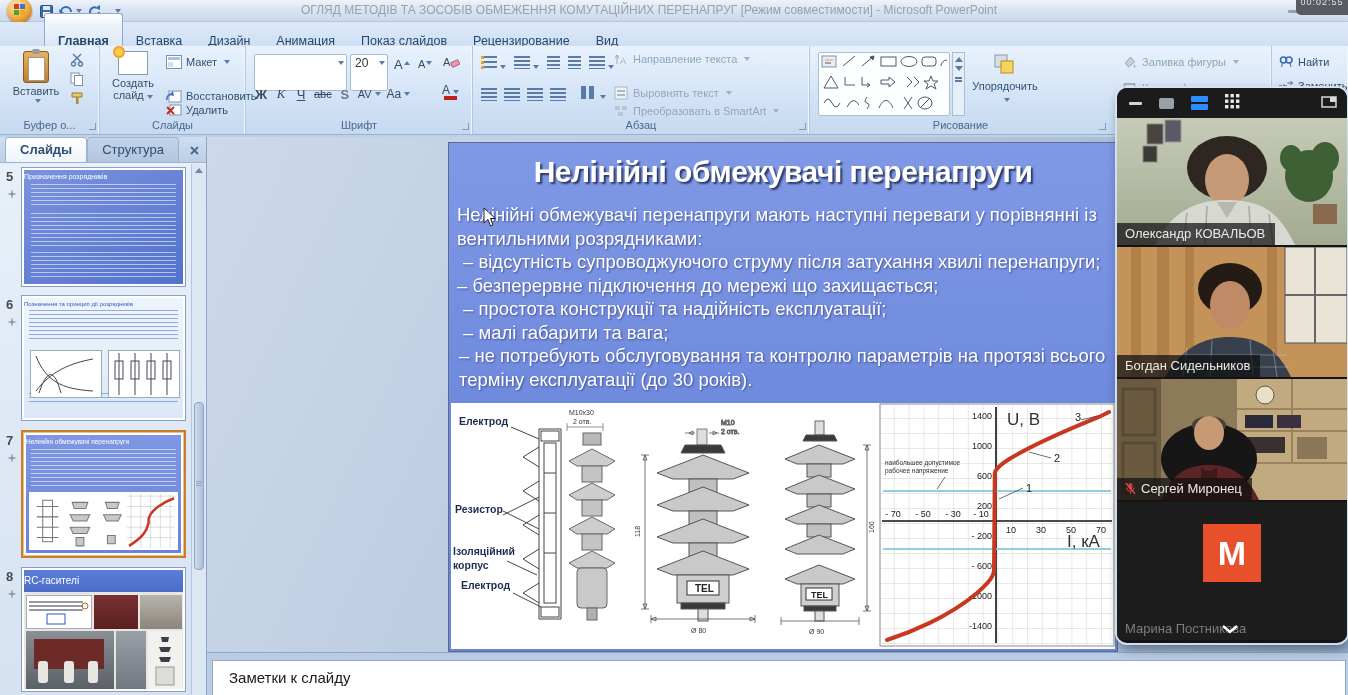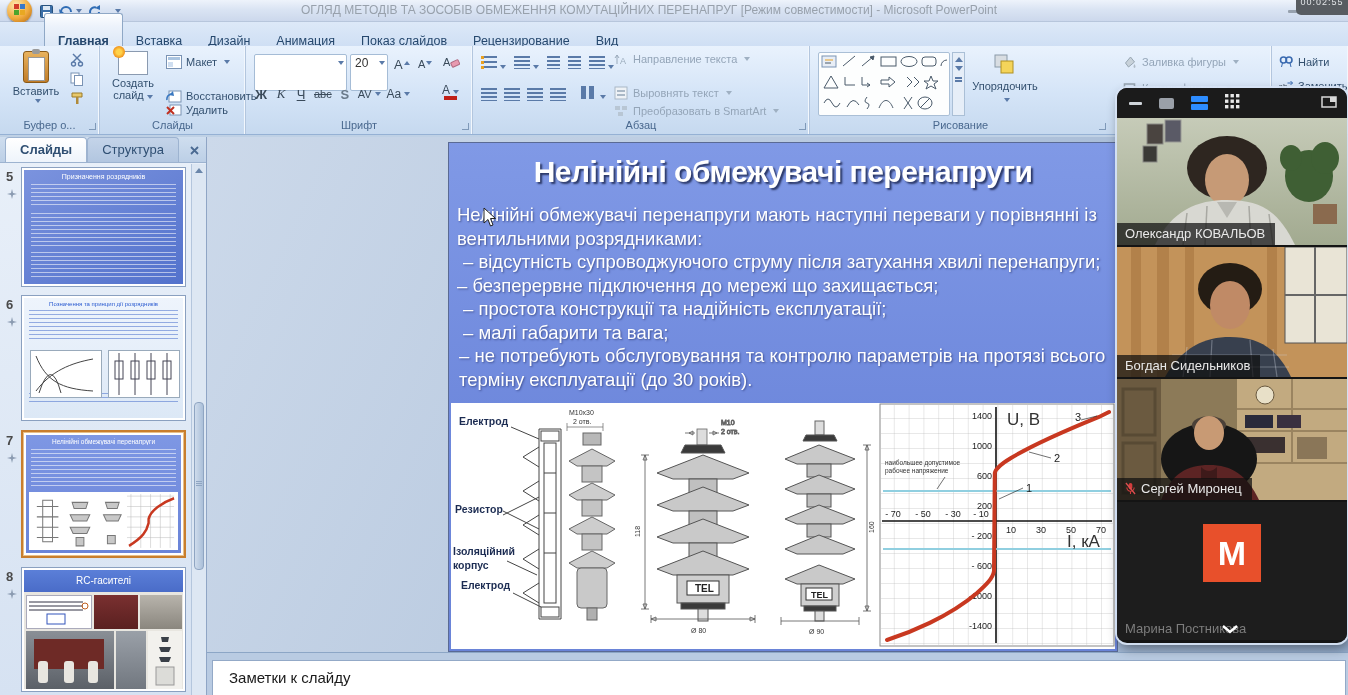--- a/index.html
+++ b/index.html
@@ -70,21 +70,21 @@
   .ptab.active{background:linear-gradient(#ffffff,#eef4fb);font-weight:bold;}
   .pclose{position:absolute;right:5px;top:6px;width:14px;height:14px;display:flex;align-items:center;justify-content:center;}
   .pscroll{position:absolute;right:0;top:27px;width:15px;bottom:0;background:#dde7f3;border-left:1px solid #b4c6dd;}
   .sarrow{width:0;height:0;border-left:4px solid transparent;border-right:4px solid transparent;margin:4px auto;}
   .sthumb{position:absolute;left:2px;width:10px;border-radius:4px;background:linear-gradient(90deg,#cfdcec,#aabfd9);border:1px solid #8fa5c2;}
   .thumbnum{position:absolute;left:6px;font-size:13px;font-weight:bold;color:#4a4a4a;}
   .thumbstar{position:absolute;left:7px;}
   .thumbframe{position:absolute;left:21px;width:165px;background:#fff;border:1px solid #8aa0c0;padding:2px;}
   .thumbframe.sel{border:2px solid #c87e2e;padding:3px;box-shadow:0 0 0 1px #e8c08a inset;}
   .thumbinner{width:100%;height:100%;position:relative;overflow:hidden;}
-  .ttitle{color:#fff;text-align:center;white-space:nowrap;overflow:hidden;}
+  .ttitle{color:#fff;white-space:nowrap;overflow:hidden;}
   .fakelines{background:repeating-linear-gradient(180deg,rgba(255,255,255,.55) 0 1.5px,transparent 1.5px 4px);}
   .fakelinesb{background:repeating-linear-gradient(180deg,rgba(60,100,200,.5) 0 1.5px,transparent 1.5px 4px);}
 
   
   .editarea{position:absolute;left:207px;top:137px;width:1141px;height:558px;
     background:linear-gradient(115deg,#ccd9ea 0%,#b8c9df 45%,#93abcb 100%);}
   .slide{position:absolute;left:241px;top:5px;width:670px;height:510px;
     border:1px solid #5a6a94;background:linear-gradient(180deg,#8099e6,#6e88dc 55%,#6a84d8);}
   .slide-title{position:absolute;left:0;right:0;top:12px;text-align:center;font-size:30px;font-weight:bold;
     color:#fff;text-shadow:2px 2px 2px #2a3766;letter-spacing:-0.5px;}

